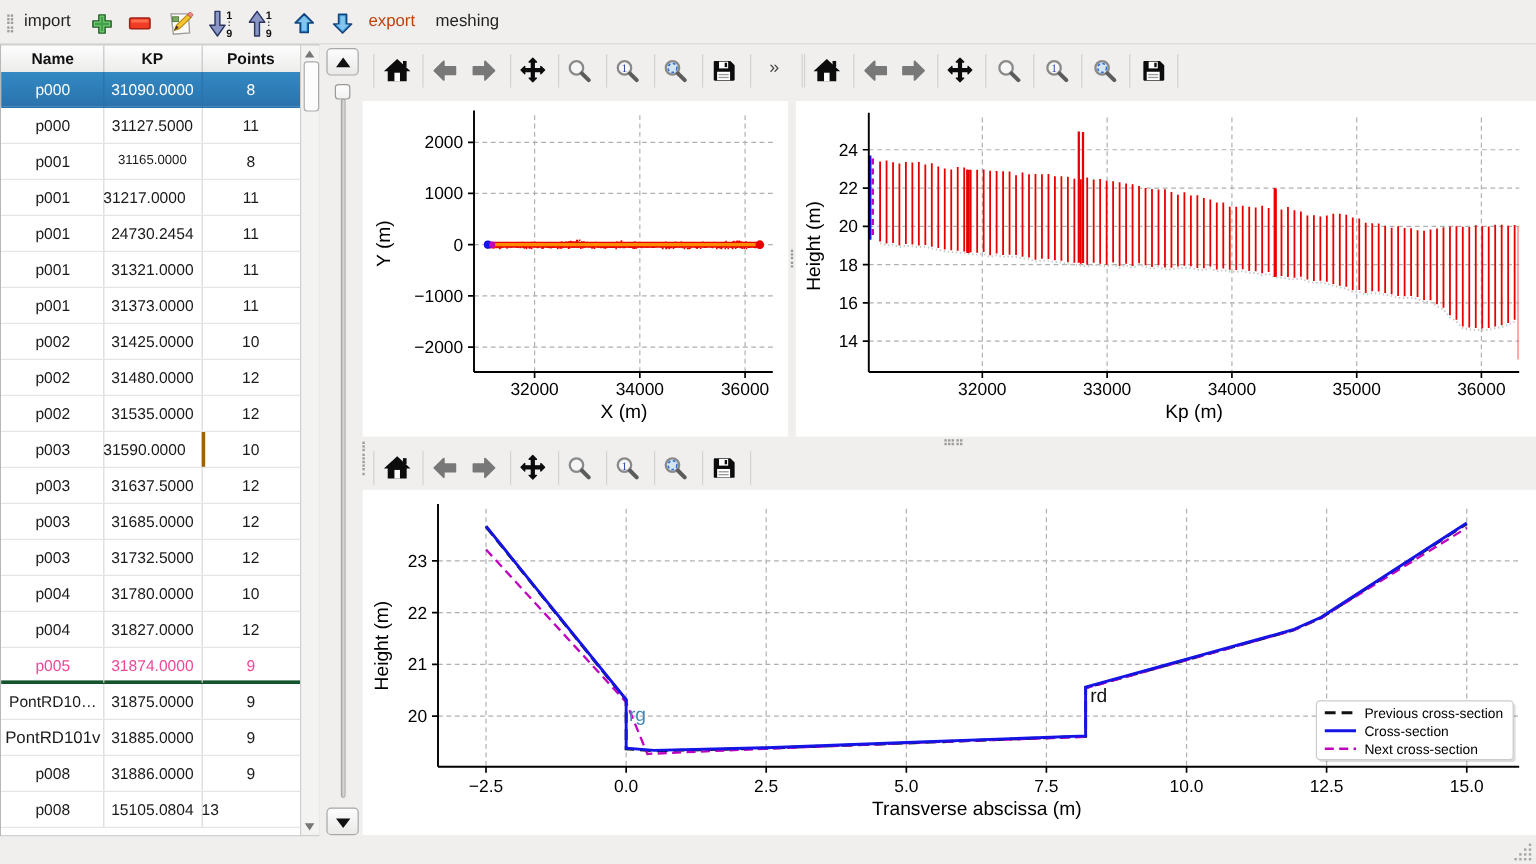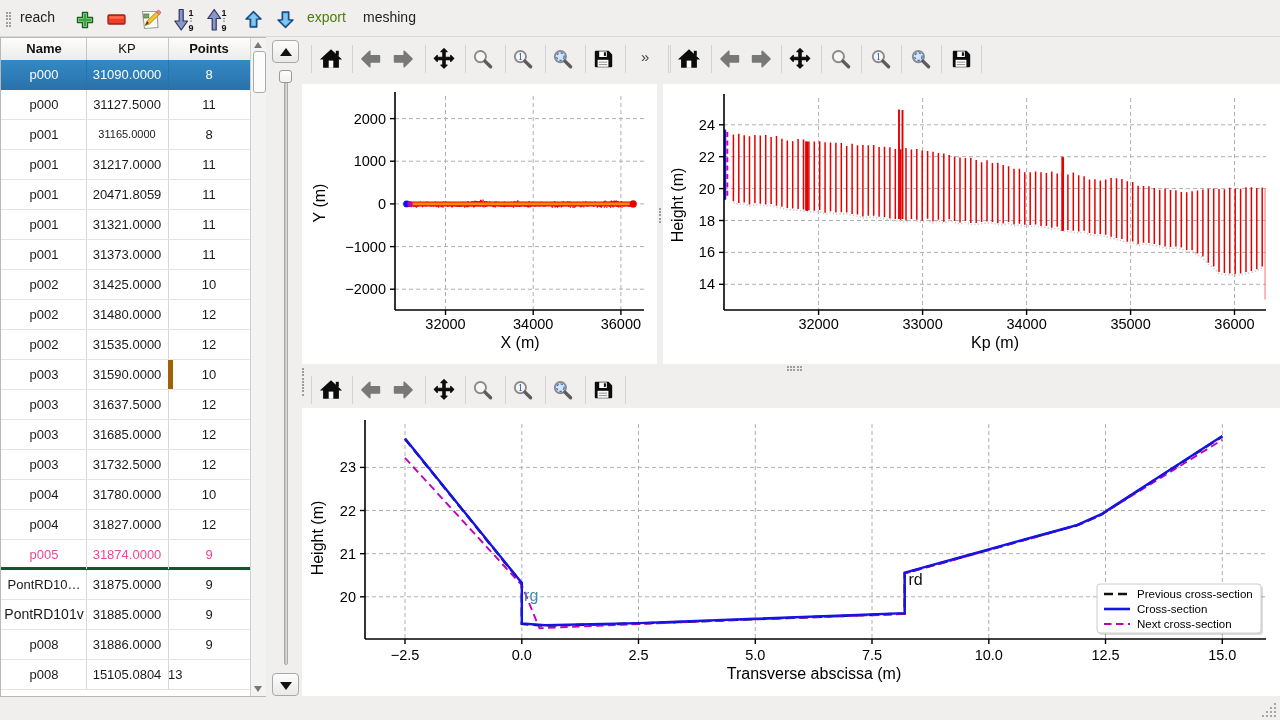--- a/index.html
+++ b/index.html
@@ -4,22 +4,22 @@
     <div style="position:absolute;left:6px;top:12px;width:2px;height:2px;background:#9d9d9c"></div>
     <div style="position:absolute;left:6px;top:15px;width:2px;height:2px;background:#9d9d9c"></div>
     <div style="position:absolute;left:6px;top:18px;width:2px;height:2px;background:#9d9d9c"></div>
     <div style="position:absolute;left:6px;top:22px;width:2px;height:2px;background:#9d9d9c"></div>
     <div style="position:absolute;left:6px;top:25px;width:2px;height:2px;background:#9d9d9c"></div>
     <div style="position:absolute;left:9px;top:12px;width:2px;height:2px;background:#9d9d9c"></div>
     <div style="position:absolute;left:9px;top:15px;width:2px;height:2px;background:#9d9d9c"></div>
     <div style="position:absolute;left:9px;top:18px;width:2px;height:2px;background:#9d9d9c"></div>
     <div style="position:absolute;left:9px;top:22px;width:2px;height:2px;background:#9d9d9c"></div>
     <div style="position:absolute;left:9px;top:25px;width:2px;height:2px;background:#9d9d9c"></div>
-    <div style="position:absolute;left:20px;top:9px;font-size:14px;color:#222">reach</div>
-    <div style="position:absolute;left:307px;top:9px;font-size:14px;color:#4d7c0f">export</div>
+    <div style="position:absolute;left:20px;top:9px;font-size:14px;color:#222">import</div>
+    <div style="position:absolute;left:307px;top:9px;font-size:14px;color:#c2410c">export</div>
     <div style="position:absolute;left:363px;top:9px;font-size:14px;color:#222">meshing</div>
     <svg style="position:absolute;left:76px;top:11px" width="18" height="18" viewBox="0 0 18 18">
       <path d="M6.5 1.5h5v5h5v5h-5v5h-5v-5h-5v-5h5z" fill="#43a047" stroke="#1c5e20" stroke-width="1.4" stroke-linejoin="round"></path>
       <path d="M7.5 2.5h3v5h5v3h-5v5h-3v-5h-5v-3h5z" fill="none" stroke="#7ccf80" stroke-width="1" opacity="0.9"></path>
     </svg>
     <svg style="position:absolute;left:107px;top:14px" width="19" height="11" viewBox="0 0 19 11">
       <rect x="1" y="1" width="17" height="9" rx="1.2" fill="#f03b25" stroke="#a02014" stroke-width="1.3"></rect>
       <rect x="2.2" y="2.2" width="14.6" height="2.6" rx="1" fill="#ff7a58" opacity="0.8"></rect>
     </svg>
     <svg style="position:absolute;left:138px;top:8px" width="24" height="24" viewBox="0 0 24 24">
@@ -47,46 +47,46 @@
       <path d="M9.5 3.5 14.6 8.6h-3.3v6.9H7.7V8.6H4.4z" fill="#8ecbf0" opacity="0.85"></path>
     </svg>
     <svg style="position:absolute;left:276px;top:10px" width="19" height="19" viewBox="0 0 19 19">
       <path d="M9.5 17.5 2 10h4.2V2h6.6v8H17z" fill="#4aa3e0" stroke="#13467c" stroke-width="1.4" stroke-linejoin="round"></path>
       <path d="M9.5 15.5 4.4 10.4h3.3V3.5h3.6v6.9h3.3z" fill="#8ecbf0" opacity="0.85"></path>
     </svg>
   </div>
 <div style="position:absolute;left:0;top:37px;width:266px;height:660px;background:#fff;border:1px solid #b8b8b8;box-sizing:border-box">
     <div style="position:absolute;left:0;top:0;width:249px;height:22px;background:linear-gradient(#fdfdfd,#ececeb);border-bottom:1px solid #c2c2c2">
       <div style="position:absolute;left:1px;top:0;width:84px;height:22px;line-height:22px;text-align:center;font-weight:bold;font-size:13px;color:#111;border-right:1px solid #c6c6c6">Name</div>
-      <div style="position:absolute;left:85px;top:0;width:82px;height:22px;line-height:22px;text-align:center;font-weight:normal;font-size:13px;color:#111;border-right:1px solid #c6c6c6">KP</div>
+      <div style="position:absolute;left:85px;top:0;width:82px;height:22px;line-height:22px;text-align:center;font-weight:bold;font-size:13px;color:#111;border-right:1px solid #c6c6c6">KP</div>
       <div style="position:absolute;left:167px;top:0;width:82px;height:22px;line-height:22px;text-align:center;font-weight:bold;font-size:13px;color:#111;border-right:1px solid #c6c6c6">Points</div>
     </div>
     <div style="position:absolute;left:0;top:22px;width:249px;height:30px;background:linear-gradient(#3389c3,#2a72ac);color:#fff;border-bottom:1px solid #2a72ac;box-sizing:border-box">
       <div style="position:absolute;left:1px;top:0;width:84px;height:29px;line-height:29px;text-align:center;font-size:13px;border-right:1px solid #2a72ac;overflow:hidden">p000</div>
       <div style="position:absolute;left:85px;top:0;width:82px;height:29px;line-height:29px;text-align:center;font-size:13px;border-right:1px solid #2a72ac;overflow:hidden">31090.0000</div>
       <div style="position:absolute;left:167px;top:0;width:82px;height:29px;line-height:29px;text-align:center;font-size:13px;border-right:1px solid #2a72ac;overflow:hidden">8</div>
     </div>
     <div style="position:absolute;left:0;top:52px;width:249px;height:30px;background:#fff;color:#1a1a1a;border-bottom:1px solid #e4e4e4;box-sizing:border-box">
       <div style="position:absolute;left:1px;top:0;width:84px;height:29px;line-height:29px;text-align:center;font-size:13px;border-right:1px solid #d8d8d8;overflow:hidden">p000</div>
       <div style="position:absolute;left:85px;top:0;width:82px;height:29px;line-height:29px;text-align:center;font-size:13px;border-right:1px solid #d8d8d8;overflow:hidden">31127.5000</div>
       <div style="position:absolute;left:167px;top:0;width:82px;height:29px;line-height:29px;text-align:center;font-size:13px;border-right:1px solid #d8d8d8;overflow:hidden">11</div>
     </div>
     <div style="position:absolute;left:0;top:82px;width:249px;height:30px;background:#fff;color:#1a1a1a;border-bottom:1px solid #e4e4e4;box-sizing:border-box">
       <div style="position:absolute;left:1px;top:0;width:84px;height:29px;line-height:29px;text-align:center;font-size:13px;border-right:1px solid #d8d8d8;overflow:hidden">p001</div>
       <div style="position:absolute;left:85px;top:0;width:82px;height:29px;line-height:29px;text-align:center;font-size:11px;border-right:1px solid #d8d8d8;overflow:hidden">31165.0000</div>
       <div style="position:absolute;left:167px;top:0;width:82px;height:29px;line-height:29px;text-align:center;font-size:13px;border-right:1px solid #d8d8d8;overflow:hidden">8</div>
     </div>
     <div style="position:absolute;left:0;top:112px;width:249px;height:30px;background:#fff;color:#1a1a1a;border-bottom:1px solid #e4e4e4;box-sizing:border-box">
       <div style="position:absolute;left:1px;top:0;width:84px;height:29px;line-height:29px;text-align:center;font-size:13px;border-right:1px solid #d8d8d8;overflow:hidden">p001</div>
-      <div style="position:absolute;left:85px;top:0;width:82px;height:29px;line-height:29px;text-align:center;font-size:13px;border-right:1px solid #d8d8d8;overflow:hidden">31217.0000</div>
+      <div style="position:absolute;left:85px;top:0;width:82px;height:29px;line-height:29px;font-size:13px;border-right:1px solid #d8d8d8;overflow:hidden">31217.0000</div>
       <div style="position:absolute;left:167px;top:0;width:82px;height:29px;line-height:29px;text-align:center;font-size:13px;border-right:1px solid #d8d8d8;overflow:hidden">11</div>
     </div>
     <div style="position:absolute;left:0;top:142px;width:249px;height:30px;background:#fff;color:#1a1a1a;border-bottom:1px solid #e4e4e4;box-sizing:border-box">
       <div style="position:absolute;left:1px;top:0;width:84px;height:29px;line-height:29px;text-align:center;font-size:13px;border-right:1px solid #d8d8d8;overflow:hidden">p001</div>
-      <div style="position:absolute;left:85px;top:0;width:82px;height:29px;line-height:29px;text-align:center;font-size:13px;border-right:1px solid #d8d8d8;overflow:hidden">20471.8059</div>
+      <div style="position:absolute;left:85px;top:0;width:82px;height:29px;line-height:29px;text-align:center;font-size:13px;border-right:1px solid #d8d8d8;overflow:hidden">24730.2454</div>
       <div style="position:absolute;left:167px;top:0;width:82px;height:29px;line-height:29px;text-align:center;font-size:13px;border-right:1px solid #d8d8d8;overflow:hidden">11</div>
     </div>
     <div style="position:absolute;left:0;top:172px;width:249px;height:30px;background:#fff;color:#1a1a1a;border-bottom:1px solid #e4e4e4;box-sizing:border-box">
       <div style="position:absolute;left:1px;top:0;width:84px;height:29px;line-height:29px;text-align:center;font-size:13px;border-right:1px solid #d8d8d8;overflow:hidden">p001</div>
       <div style="position:absolute;left:85px;top:0;width:82px;height:29px;line-height:29px;text-align:center;font-size:13px;border-right:1px solid #d8d8d8;overflow:hidden">31321.0000</div>
       <div style="position:absolute;left:167px;top:0;width:82px;height:29px;line-height:29px;text-align:center;font-size:13px;border-right:1px solid #d8d8d8;overflow:hidden">11</div>
     </div>
     <div style="position:absolute;left:0;top:202px;width:249px;height:30px;background:#fff;color:#1a1a1a;border-bottom:1px solid #e4e4e4;box-sizing:border-box">
       <div style="position:absolute;left:1px;top:0;width:84px;height:29px;line-height:29px;text-align:center;font-size:13px;border-right:1px solid #d8d8d8;overflow:hidden">p001</div>
       <div style="position:absolute;left:85px;top:0;width:82px;height:29px;line-height:29px;text-align:center;font-size:13px;border-right:1px solid #d8d8d8;overflow:hidden">31373.0000</div>
@@ -102,21 +102,21 @@
       <div style="position:absolute;left:85px;top:0;width:82px;height:29px;line-height:29px;text-align:center;font-size:13px;border-right:1px solid #d8d8d8;overflow:hidden">31480.0000</div>
       <div style="position:absolute;left:167px;top:0;width:82px;height:29px;line-height:29px;text-align:center;font-size:13px;border-right:1px solid #d8d8d8;overflow:hidden">12</div>
     </div>
     <div style="position:absolute;left:0;top:292px;width:249px;height:30px;background:#fff;color:#1a1a1a;border-bottom:1px solid #e4e4e4;box-sizing:border-box">
       <div style="position:absolute;left:1px;top:0;width:84px;height:29px;line-height:29px;text-align:center;font-size:13px;border-right:1px solid #d8d8d8;overflow:hidden">p002</div>
       <div style="position:absolute;left:85px;top:0;width:82px;height:29px;line-height:29px;text-align:center;font-size:13px;border-right:1px solid #d8d8d8;overflow:hidden">31535.0000</div>
       <div style="position:absolute;left:167px;top:0;width:82px;height:29px;line-height:29px;text-align:center;font-size:13px;border-right:1px solid #d8d8d8;overflow:hidden">12</div>
     </div>
     <div style="position:absolute;left:0;top:322px;width:249px;height:30px;background:#fff;color:#1a1a1a;border-bottom:1px solid #e4e4e4;box-sizing:border-box">
       <div style="position:absolute;left:1px;top:0;width:84px;height:29px;line-height:29px;text-align:center;font-size:13px;border-right:1px solid #d8d8d8;overflow:hidden">p003</div>
-      <div style="position:absolute;left:85px;top:0;width:82px;height:29px;line-height:29px;text-align:center;font-size:13px;border-right:5px solid #a16207;overflow:hidden">31590.0000</div>
+      <div style="position:absolute;left:85px;top:0;width:82px;height:29px;line-height:29px;font-size:13px;border-right:3px solid #a16207;overflow:hidden">31590.0000</div>
       <div style="position:absolute;left:167px;top:0;width:82px;height:29px;line-height:29px;text-align:center;font-size:13px;border-right:1px solid #d8d8d8;overflow:hidden">10</div>
     </div>
     <div style="position:absolute;left:0;top:352px;width:249px;height:30px;background:#fff;color:#1a1a1a;border-bottom:1px solid #e4e4e4;box-sizing:border-box">
       <div style="position:absolute;left:1px;top:0;width:84px;height:29px;line-height:29px;text-align:center;font-size:13px;border-right:1px solid #d8d8d8;overflow:hidden">p003</div>
       <div style="position:absolute;left:85px;top:0;width:82px;height:29px;line-height:29px;text-align:center;font-size:13px;border-right:1px solid #d8d8d8;overflow:hidden">31637.5000</div>
       <div style="position:absolute;left:167px;top:0;width:82px;height:29px;line-height:29px;text-align:center;font-size:13px;border-right:1px solid #d8d8d8;overflow:hidden">12</div>
     </div>
     <div style="position:absolute;left:0;top:382px;width:249px;height:30px;background:#fff;color:#1a1a1a;border-bottom:1px solid #e4e4e4;box-sizing:border-box">
       <div style="position:absolute;left:1px;top:0;width:84px;height:29px;line-height:29px;text-align:center;font-size:13px;border-right:1px solid #d8d8d8;overflow:hidden">p003</div>
       <div style="position:absolute;left:85px;top:0;width:82px;height:29px;line-height:29px;text-align:center;font-size:13px;border-right:1px solid #d8d8d8;overflow:hidden">31685.0000</div>

